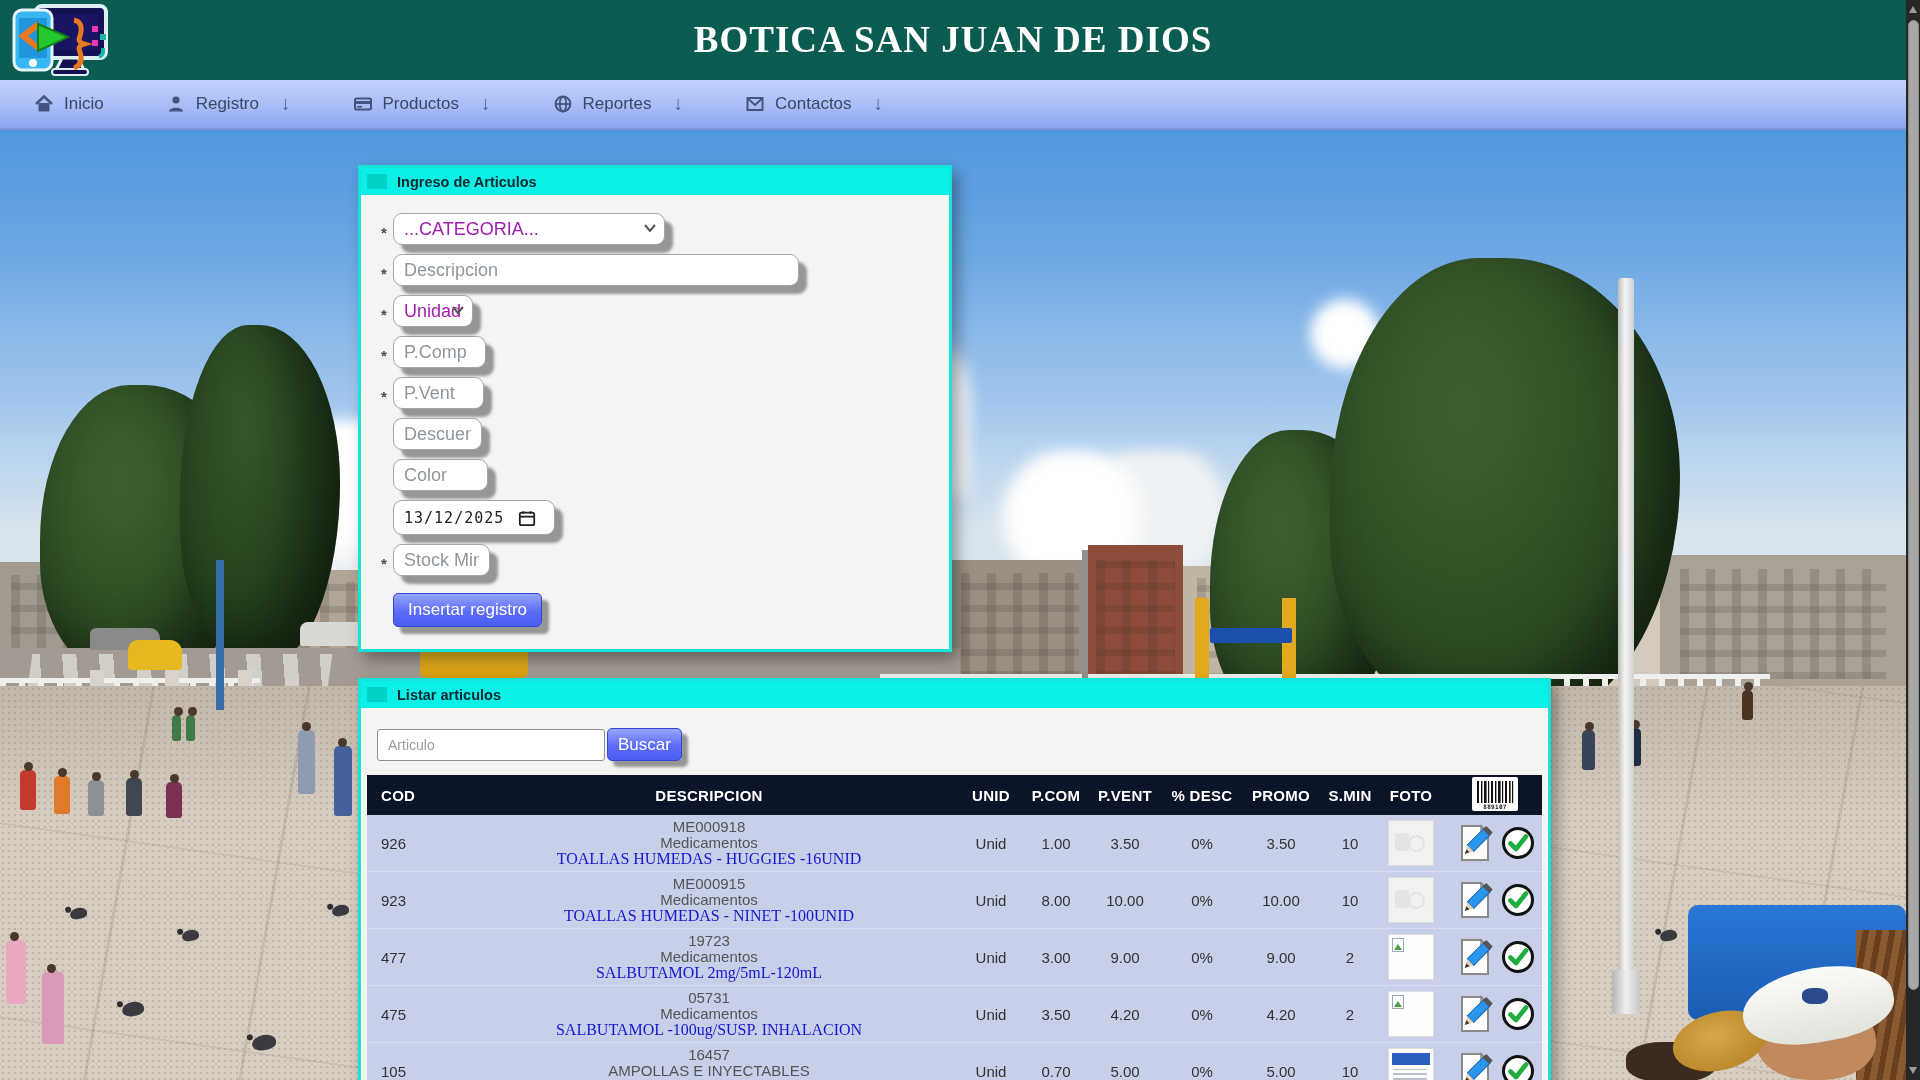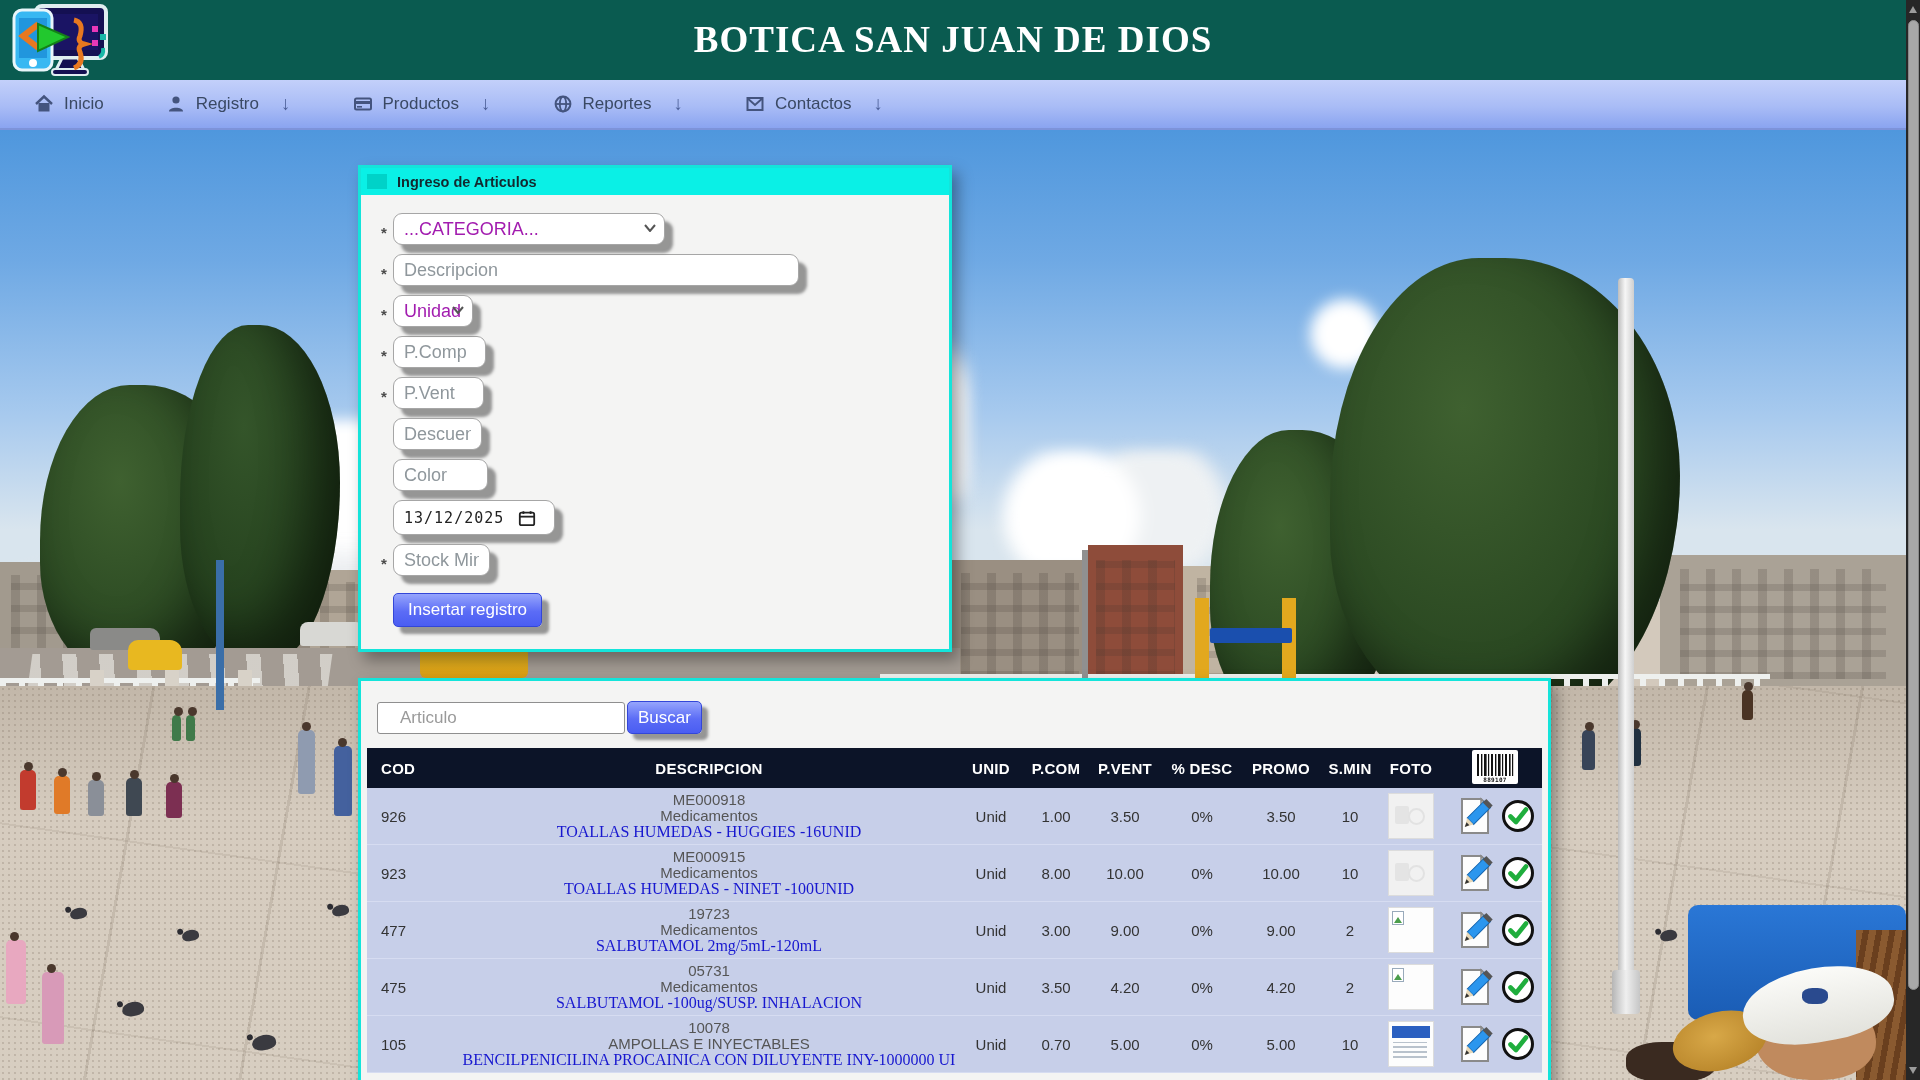--- a/index.html
+++ b/index.html
@@ -67,21 +67,21 @@
   .selwrap select{appearance:none;-webkit-appearance:none;width:100%;color:#a21caf;}
   .selwrap .chev{position:absolute;right:9px;top:11px;width:12px;height:8px;pointer-events:none;}
   .fecha-label{font-size:14px;color:#222;margin:4px 0 2px 6px;}
   .datebox{width:162px;height:35px;display:flex;align-items:center;gap:14px;}
   .datebox span{font-family:"DejaVu Sans Mono",monospace;font-size:15px;color:#222;letter-spacing:1px;}
   .btn-blue{background:linear-gradient(180deg,#96a5fc 0%,#5b6cf6 55%,#4a5df2 100%);border:1px solid #3346d8;color:#fff;
     border-radius:5px;box-shadow:7px 7px 3px rgba(55,55,55,.5);font-size:17px;font-family:"Liberation Sans",sans-serif;cursor:pointer;}
   #btn-insert{height:34px;padding:0 14px;margin:8px 0 0 18px;}
   
   .search-row{display:flex;align-items:center;padding:20px 0 14px 16px;}
-  #search-input{width:248px;height:32px;border:1px solid #8f8f8f;border-radius:3px;font-size:17px;padding:0 22px;box-sizing:border-box;}
+  #search-input{width:228px;height:32px;border:1px solid #8f8f8f;border-radius:3px;font-size:14px;padding:0 10px;box-sizing:border-box;}
   #search-input::placeholder{color:#9a9a9a;opacity:1;}
   #btn-buscar{height:33px;padding:0 10px;margin-left:2px;box-shadow:6px 6px 3px rgba(55,55,55,.5);}
   .grid{display:grid;grid-template-columns:92px 500px 64px 66px 72px 82px 76px 62px 60px 107px;align-items:center;}
   .thead{margin:0 6px;background:#0c1428;color:#fff;height:40px;font-weight:bold;font-size:15px;letter-spacing:.3px;}
   .thead .c{text-align:center;}
   .thead .c:first-child{text-align:left;padding-left:14px;}
   .tbody{margin:0 6px;}
   .trow{background:#c7cfe9;height:56px;border-bottom:1px solid #d6dcf1;font-size:15px;color:#333;}
   .trow .c{text-align:center;}
   .c.cod{text-align:left;padding-left:14px;}
@@ -323,20 +323,24 @@
     </div>
     <div class="frow" style="margin-top:6px;">
       <span class="star">*</span>
       <input class="f-input" style="width: 97px; text-align: right;" placeholder="Stock Min">
     </div>
     <button class="btn-blue" id="btn-insert">Insertar registro</button>
   </div>
 </section>
 
 <section class="panel" id="listar">
+  <div class="panel-head">
+    <span class="panel-marker"></span>
+    <span class="panel-title">Listar articulos</span>
+  </div>
   <div class="search-row">
     <input id="search-input" placeholder="Articulo" style="">
     <button class="btn-blue" id="btn-buscar">Buscar</button>
   </div>
   <div class="grid thead">
     <div class="c">COD</div>
     <div class="c">DESCRIPCION</div>
     <div class="c">UNID</div>
     <div class="c">P.COM</div>
     <div class="c">P.VENT</div>
@@ -497,21 +501,21 @@
       <svg width="36" height="36" viewBox="0 0 36 36">
         <circle cx="18" cy="18" r="14.5" fill="#fff" stroke="#111" stroke-width="3"></circle>
         <path d="M10.5 18.5 L16 24 L26 11.5" fill="none" stroke="#1fae3d" stroke-width="4.6" stroke-linecap="round" stroke-linejoin="round"></path>
       </svg>
     </div>
   </div>
 
   <div class="grid trow">
     <div class="c cod">105</div>
     <div class="c desc">
-      <div class="ref">10078</div>
+      <div class="ref">16457</div>
       <div class="cat">AMPOLLAS E INYECTABLES</div>
       <div class="pname">BENCILPENICILINA PROCAINICA CON DILUYENTE INY-1000000 UI</div>
     </div>
     <div class="c">Unid</div>
     <div class="c">0.70</div>
     <div class="c">5.00</div>
     <div class="c">0%</div>
     <div class="c">5.00</div>
     <div class="c">10</div>
     <div class="c">

